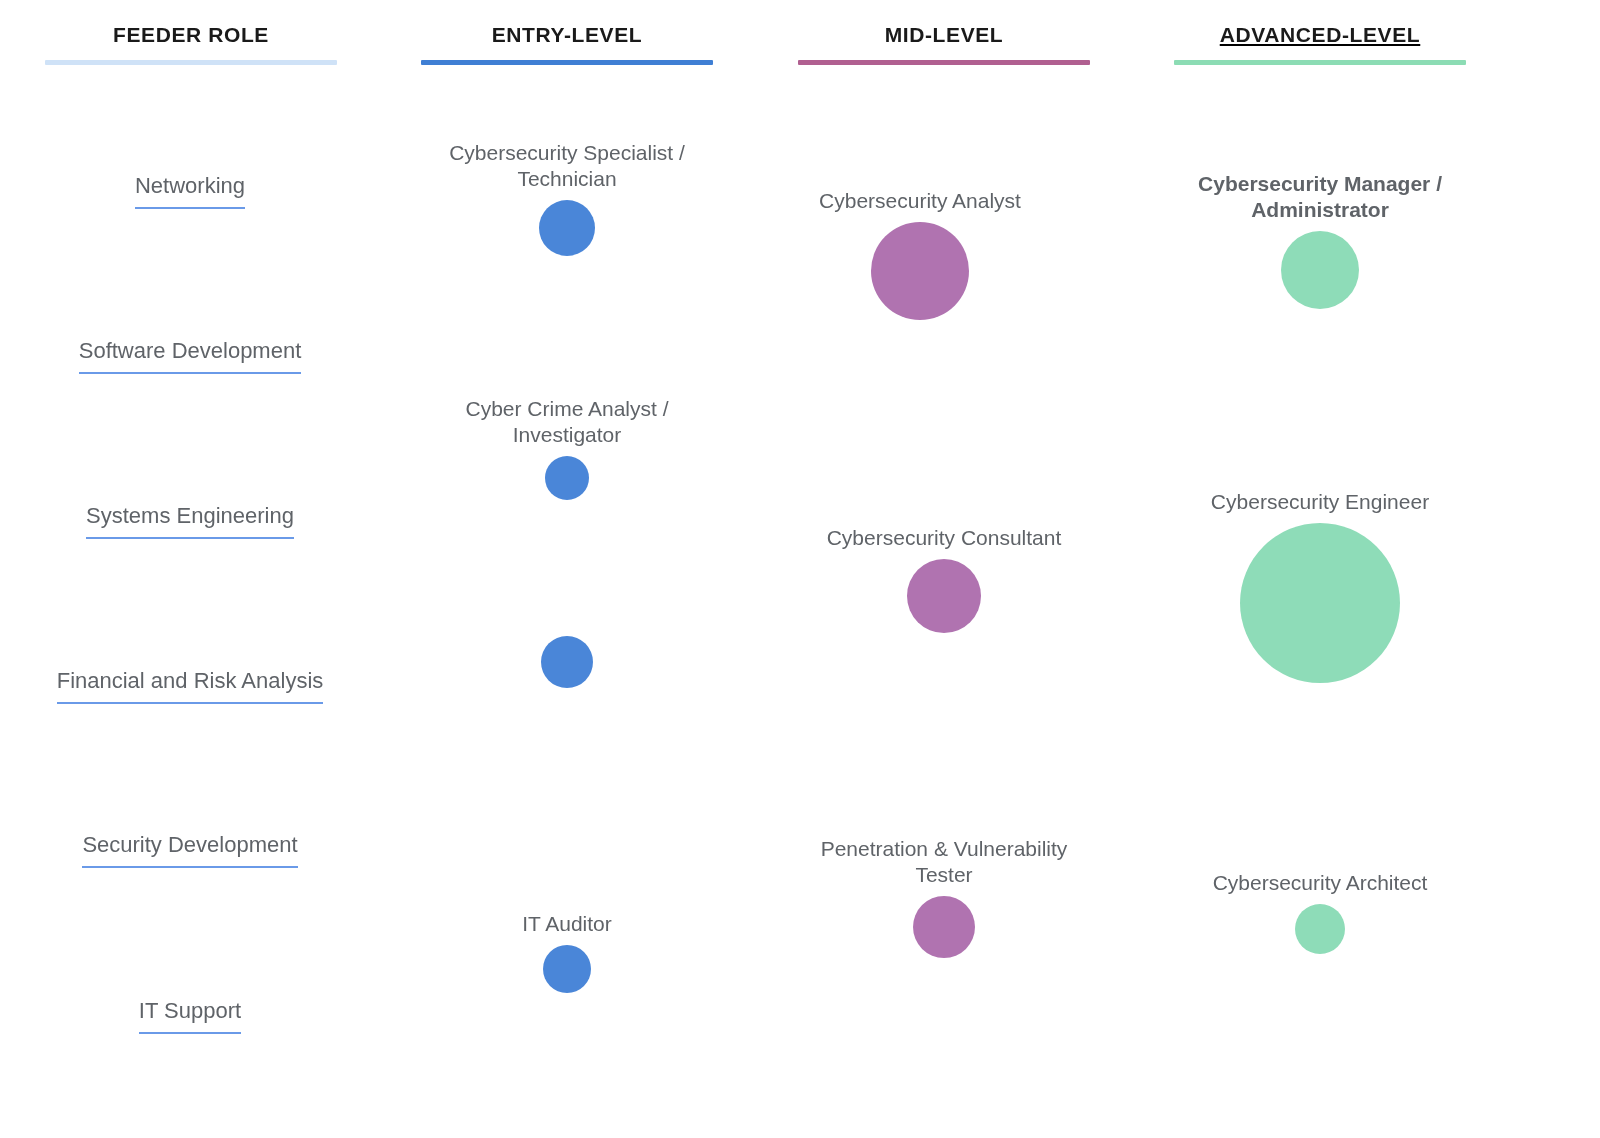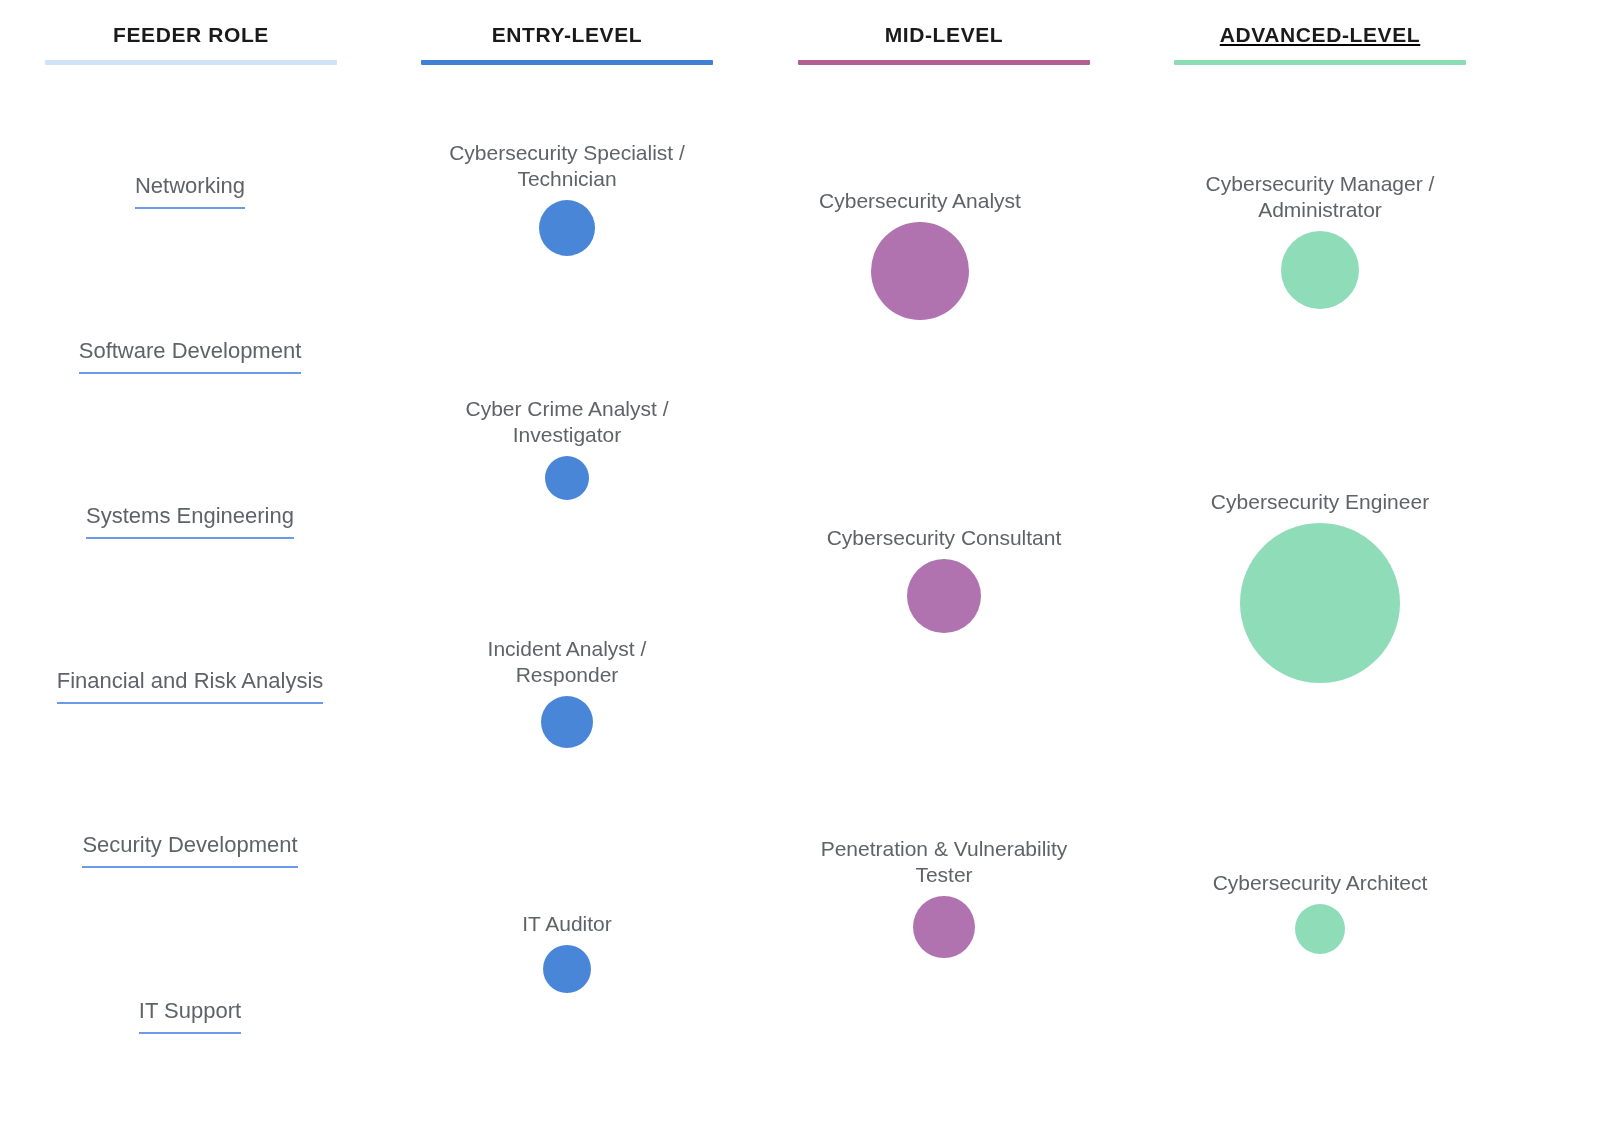--- a/index.html
+++ b/index.html
@@ -122,22 +122,20 @@
         <div class="node-label">Cybersecurity Specialist /
 Technician</div>
         <div class="node-bubble" style="width: 56px; height: 56px; background: rgb(74, 134, 216);"></div>
       </div>
       <div class="node" style="top: 396px; left: 387px;">
         <div class="node-label">Cyber Crime Analyst /
 Investigator</div>
         <div class="node-bubble" style="width: 44px; height: 44px; background: rgb(74, 134, 216);"></div>
       </div>
       <div class="node" style="top: 636px; left: 387px;">
-        <div class="node-label">Incident Analyst /
-Responder</div>
         <div class="node-bubble" style="width: 52px; height: 52px; background: rgb(74, 134, 216);"></div>
       </div>
       <div class="node" style="top: 911px; left: 387px;">
         <div class="node-label">IT Auditor</div>
         <div class="node-bubble" style="width: 48px; height: 48px; background: rgb(74, 134, 216);"></div>
       </div>
     </div>
 
   <div id="mid-col">
       <div class="node" style="top: 188px; left: 740px;">
@@ -149,21 +147,21 @@
         <div class="node-bubble" style="width: 74px; height: 74px; background: rgb(176, 115, 176);"></div>
       </div>
       <div class="node" style="top: 836px; left: 764px;">
         <div class="node-label">Penetration &amp; Vulnerability
 Tester</div>
         <div class="node-bubble" style="width: 62px; height: 62px; background: rgb(176, 115, 176);"></div>
       </div>
     </div>
 
   <div id="advanced-col">
-      <div class="node" style="top: 171px; left: 1140px;">
+      <div class="node" style="top: 171px; left: 1140px; font-weight: bold;">
         <div class="node-label">Cybersecurity Manager /
 Administrator</div>
         <div class="node-bubble" style="width: 78px; height: 78px; background: rgb(142, 220, 184);"></div>
       </div>
       <div class="node" style="top: 489px; left: 1140px;">
         <div class="node-label">Cybersecurity Engineer</div>
         <div class="node-bubble" style="width: 160px; height: 160px; background: rgb(142, 220, 184);"></div>
       </div>
       <div class="node" style="top: 870px; left: 1140px; justify-content: space-between;">
         <div class="node-label">Cybersecurity Architect</div>

